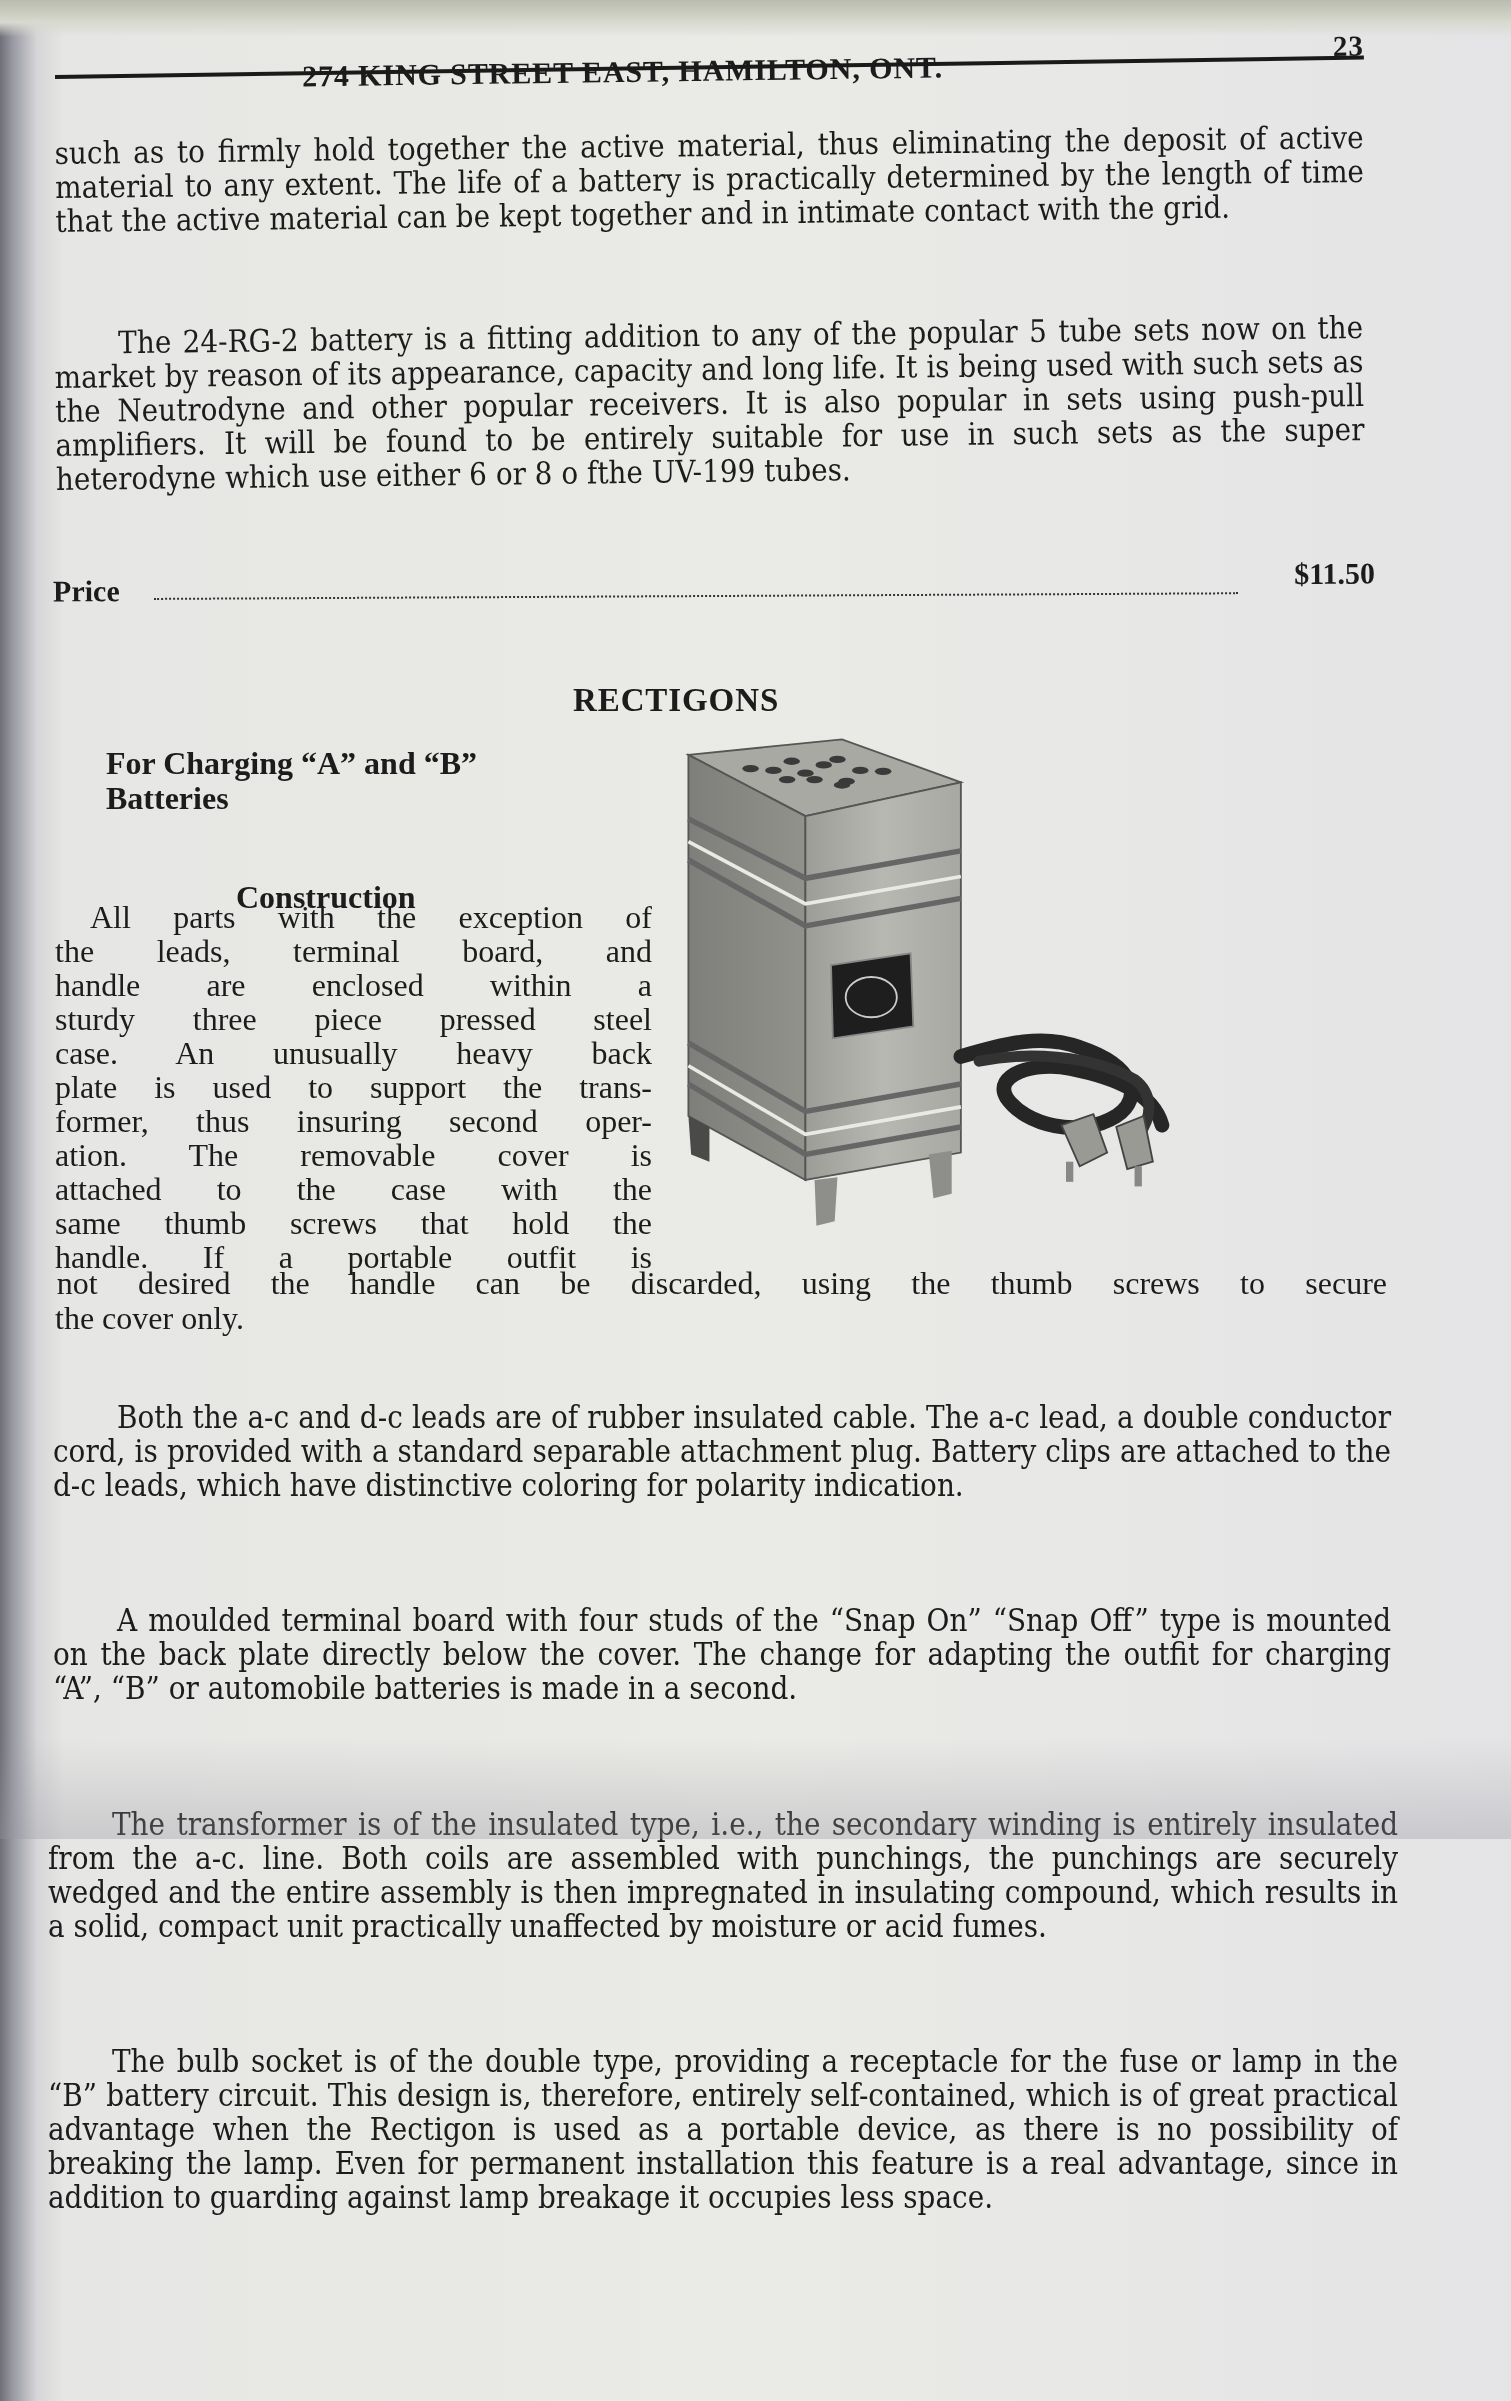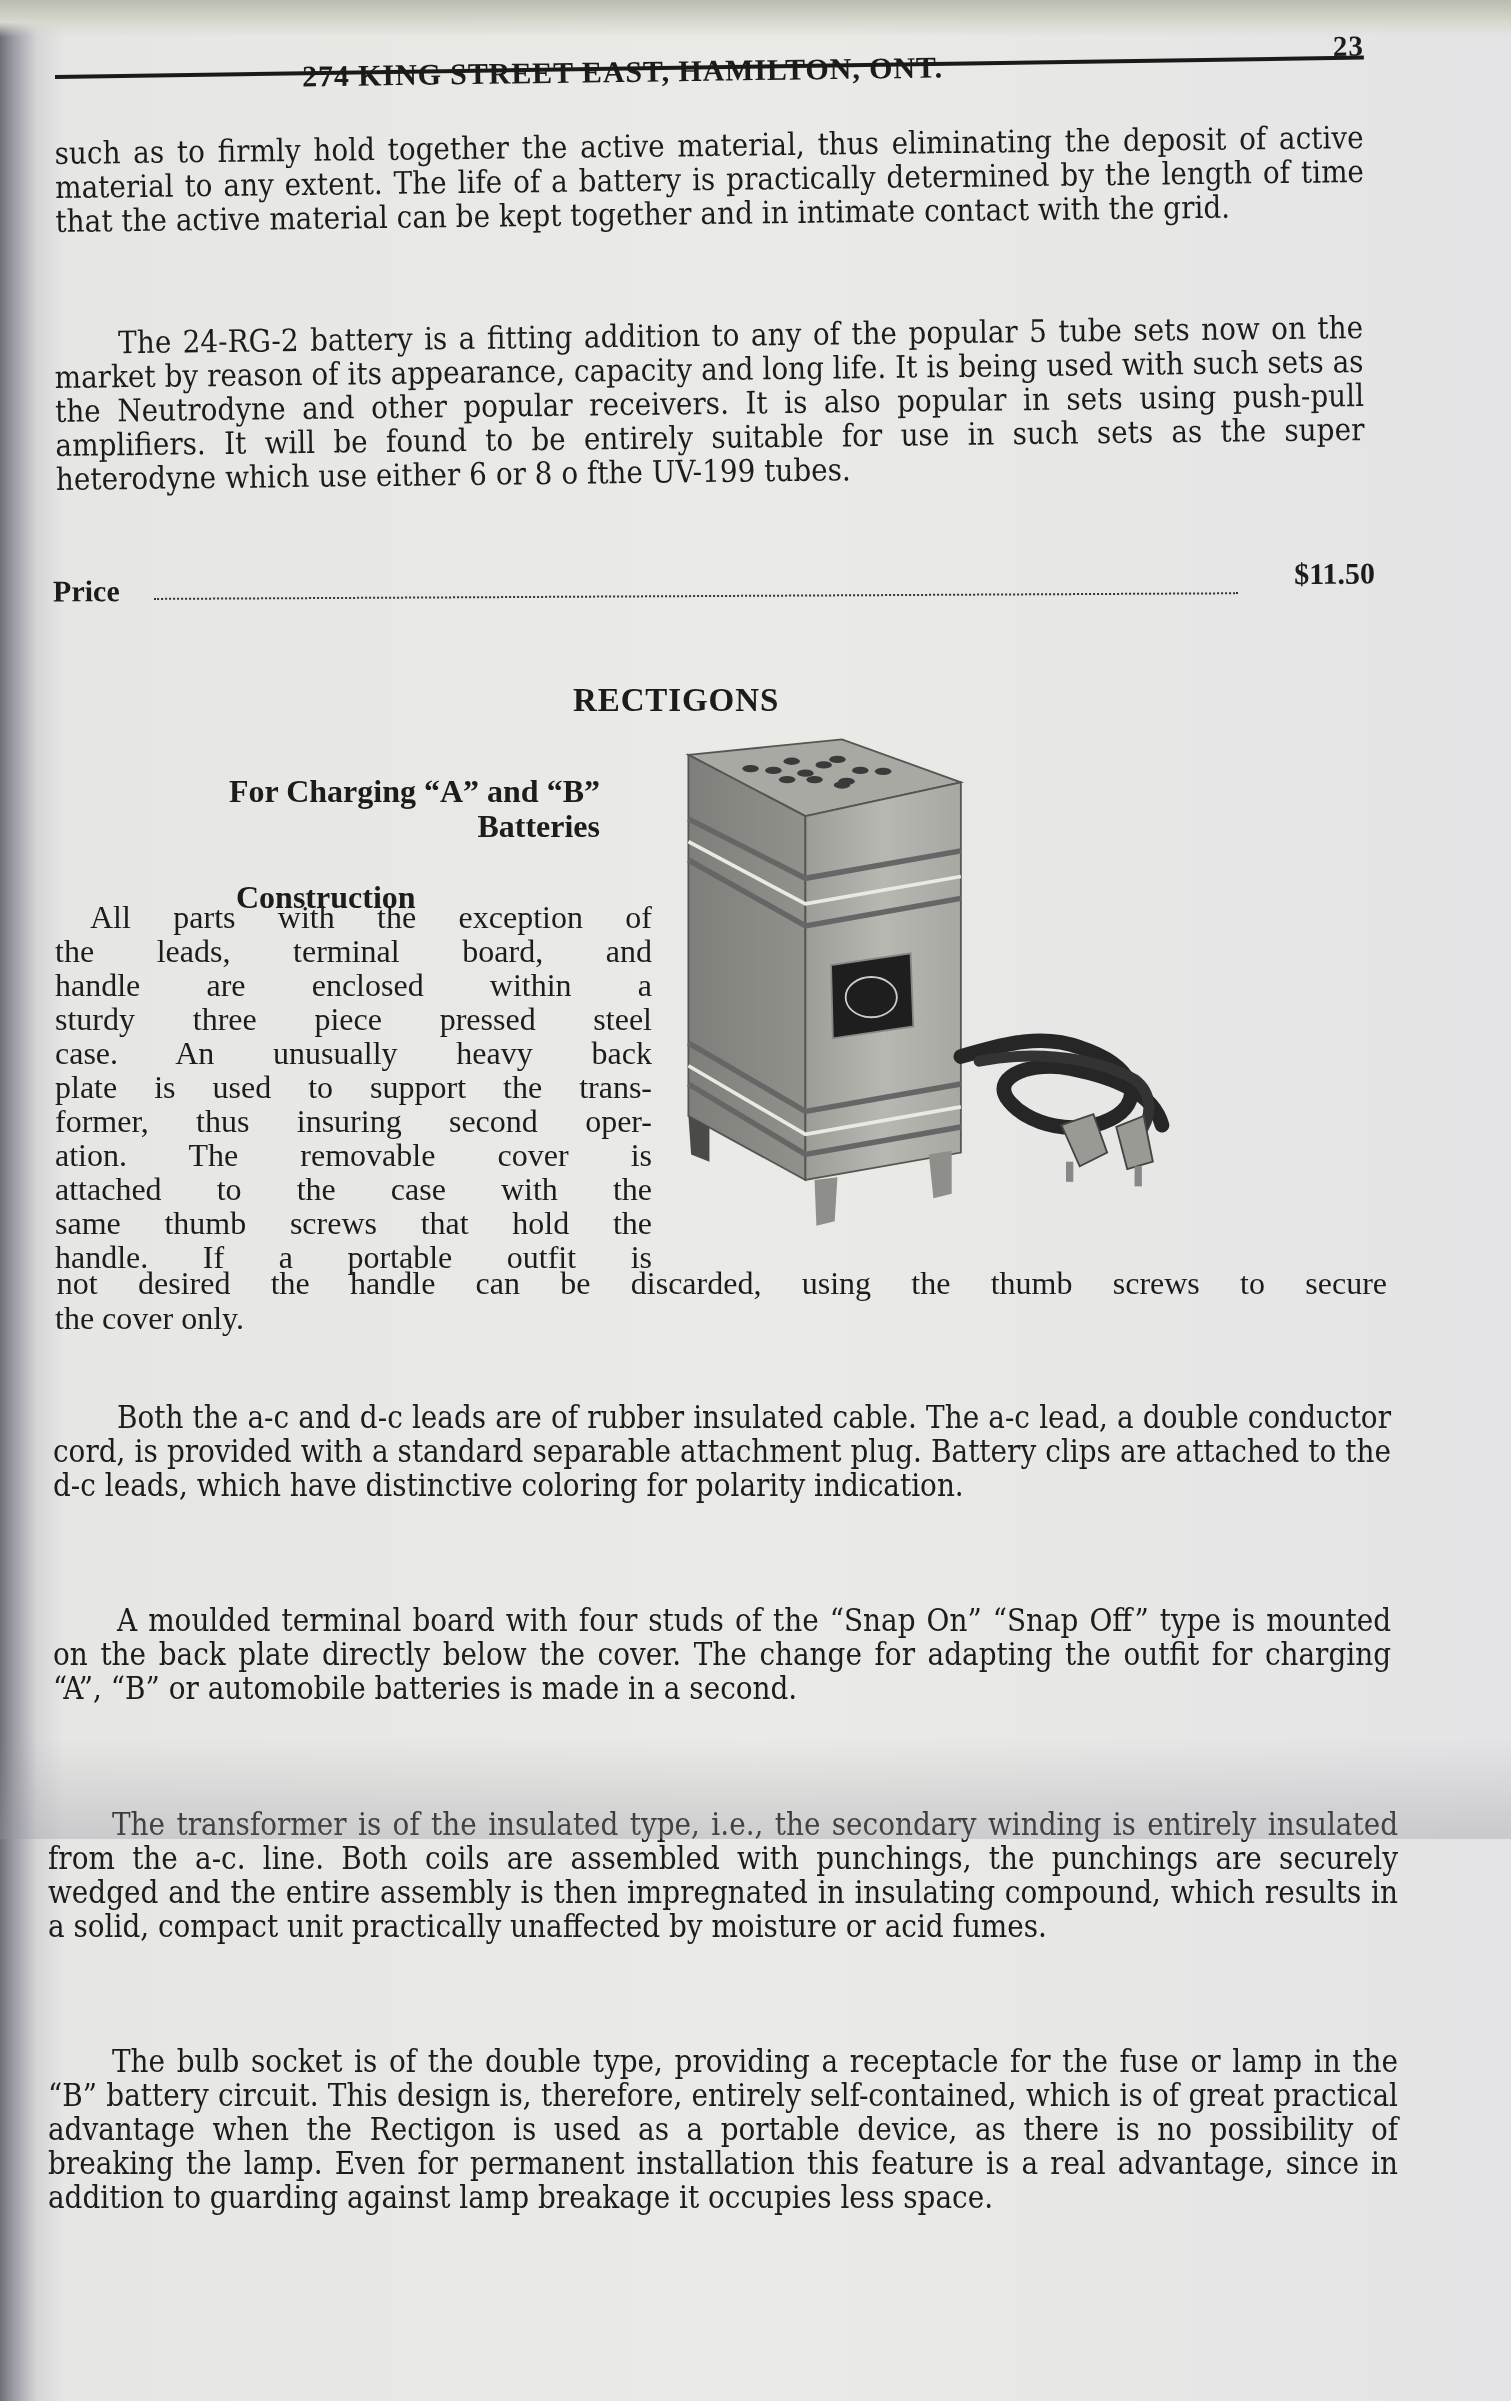--- a/index.html
+++ b/index.html
@@ -42,21 +42,21 @@
     transform: rotate(-0.3deg);
   }
   .price-row .lbl { position: absolute; left: 0; top: 11px; text-align: center; }
   .price-row .dots { position: absolute; left: 101px; right: 137px; top: 35px; border-bottom: 2.7px dotted #333; }
   .price-row .val { position: absolute; right: 0; top: 0; }
   .section-title {
     position: absolute; left: 573px; top: 676px;
     font-family: "Liberation Serif", serif; font-weight: bold; font-size: 33px; letter-spacing: 0.9px; margin-top: 6px;
   }
   .sub-title {
-    position: absolute; left: 106px; top: 774px; width: 494px; text-align: right;
+    position: absolute; left: 106px; top: 746px; width: 494px; text-align: left;
     font-family: "Liberation Serif", serif; font-weight: bold; font-size: 32px; line-height: 35px;
   }
   .construction {
     position: absolute; left: 236px; top: 849px;
     font-family: "Liberation Serif", serif; font-weight: bold; font-size: 32px; margin-top: 30px;
   }
   .col-text {
     position: absolute; left: 55px; top: 880px; width: 597px;
     font-family: "Liberation Serif", serif; font-size: 32px; line-height: 34px;
     text-align: justify; text-align-last: justify;

